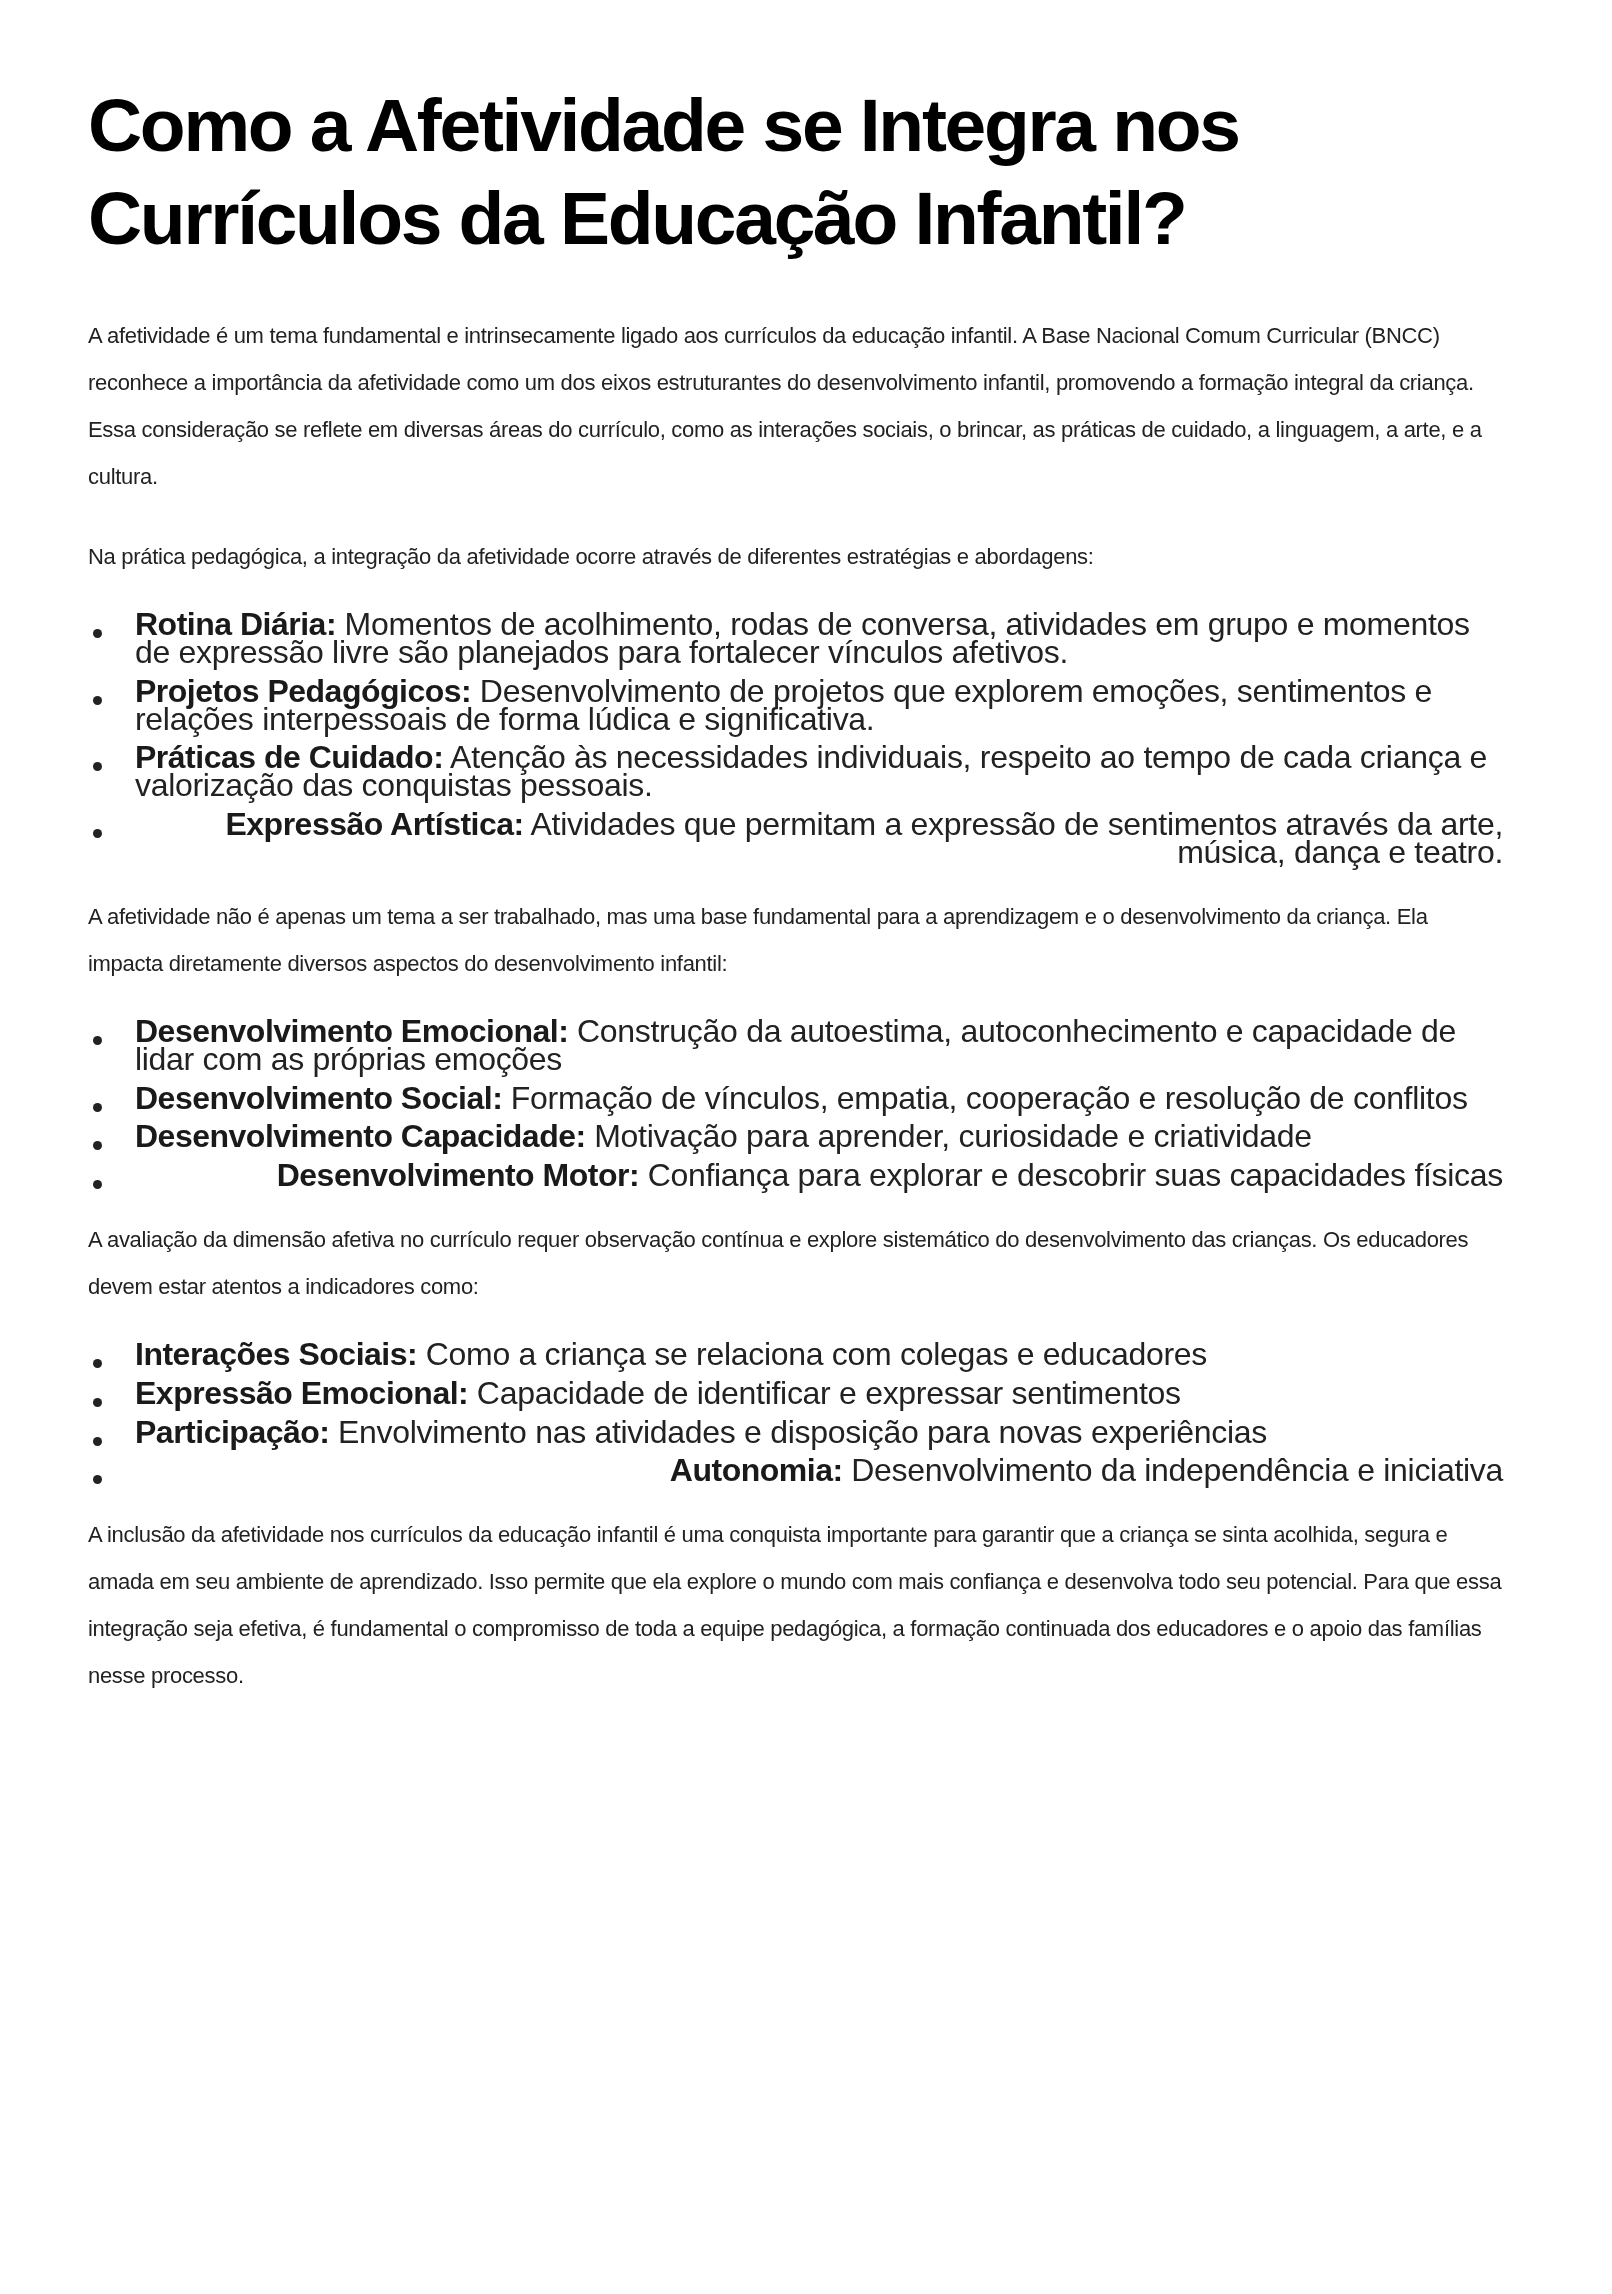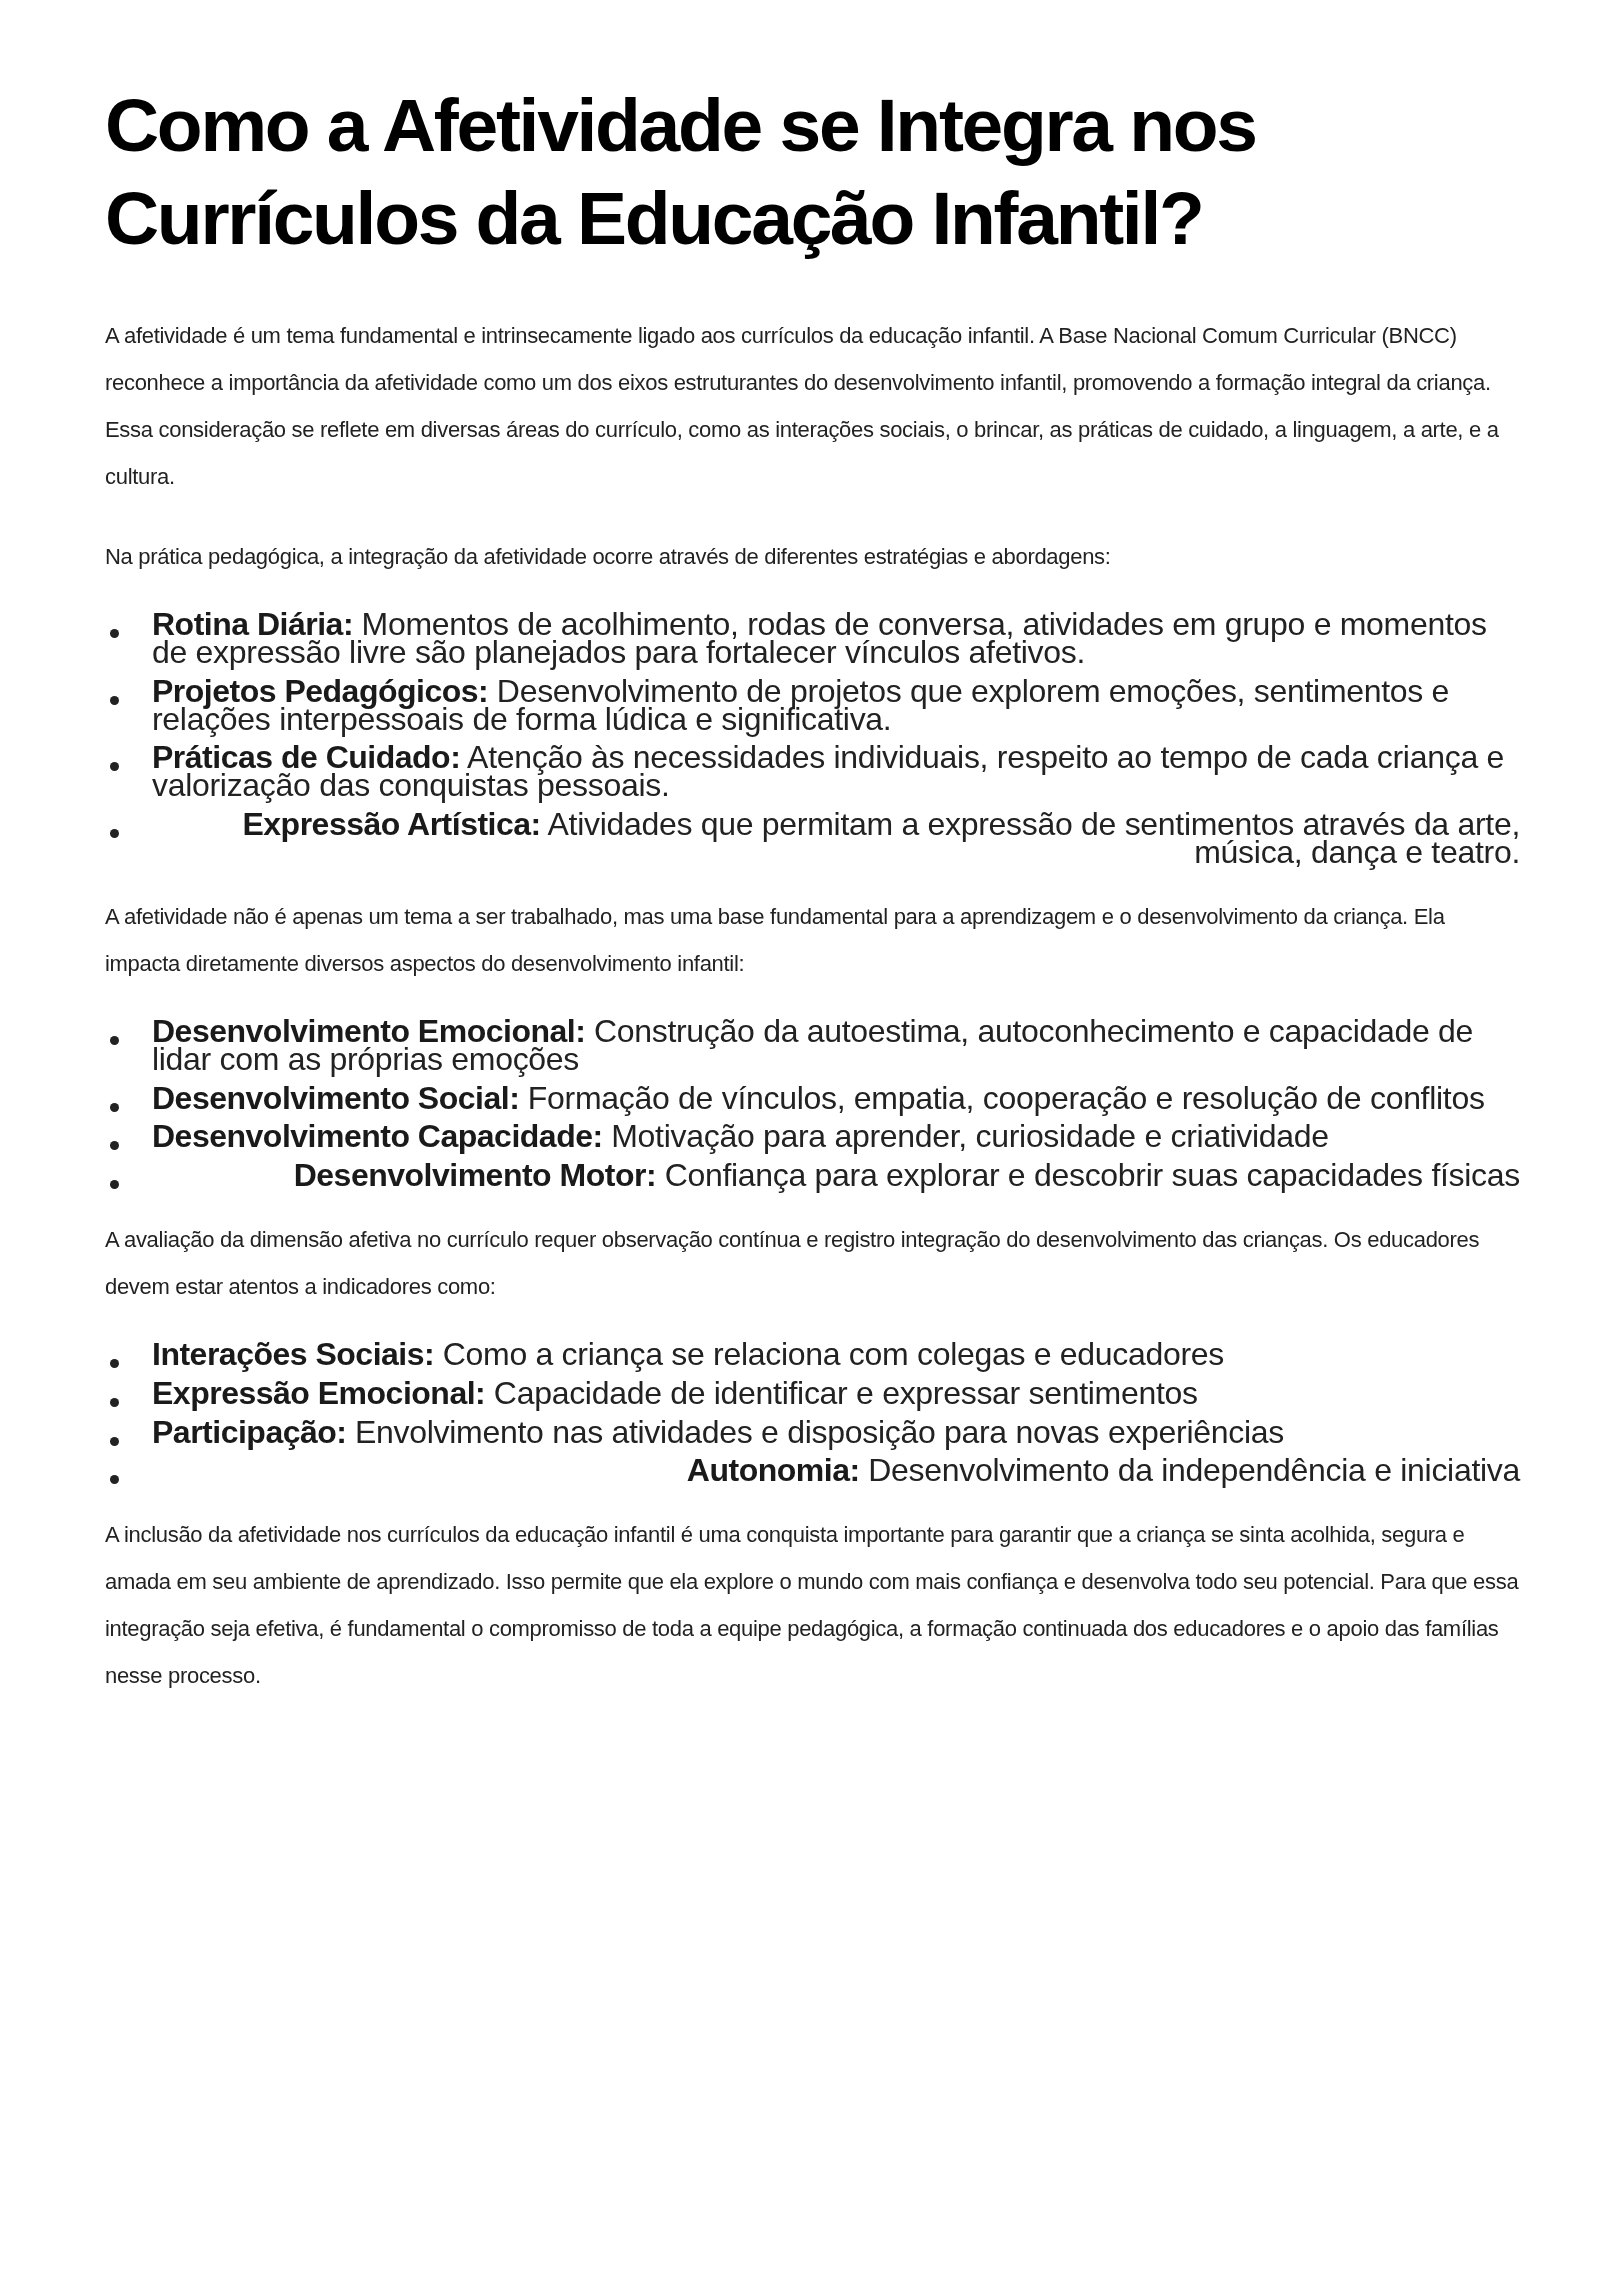--- a/index.html
+++ b/index.html
@@ -10,21 +10,21 @@
     body {
       width: 1612px;
       height: 2294px;
       position: relative;
       overflow: hidden;
       font-family: "Liberation Sans", sans-serif;
       color: #222222;
     }
     .page {
       position: absolute;
-      left: 105px;
+      left: 88px;
       top: 79px;
       width: 1415px;
     }
     h1.title {
       margin: 0;
       font-family: "Liberation Sans", sans-serif;
       font-weight: 700;
       font-size: 75px;
       line-height: 93px;
       letter-spacing: -2.3px;
@@ -105,21 +105,21 @@
       <span class="bullet"></span><span class="term">Desenvolvimento Social:</span><span> Formação de vínculos, empatia, cooperação e resolução de conflitos</span>
     </li>
     <li>
       <span class="bullet"></span><span class="term">Desenvolvimento Capacidade:</span><span> Motivação para aprender, curiosidade e criatividade</span>
     </li>
     <li>
       <span class="bullet"></span><span class="term">Desenvolvimento Motor:</span><span> Confiança para explorar e descobrir suas capacidades físicas</span>
     </li>
   </ul>
 
-  <p class="para">A avaliação da dimensão afetiva no currículo requer observação contínua e registro integração do desenvolvimento das crianças. Os educadores devem estar atentos a indicadores como:</p>
+  <p class="para">A avaliação da dimensão afetiva no currículo requer observação contínua e explore sistemático do desenvolvimento das crianças. Os educadores devem estar atentos a indicadores como:</p>
 
   <ul class="bullets">
     <li>
       <span class="bullet"></span><span class="term">Interações Sociais:</span><span> Como a criança se relaciona com colegas e educadores</span>
     </li>
     <li>
       <span class="bullet"></span><span class="term">Expressão Emocional:</span><span> Capacidade de identificar e expressar sentimentos</span>
     </li>
     <li>
       <span class="bullet"></span><span class="term">Participação:</span><span> Envolvimento nas atividades e disposição para novas experiências</span>

